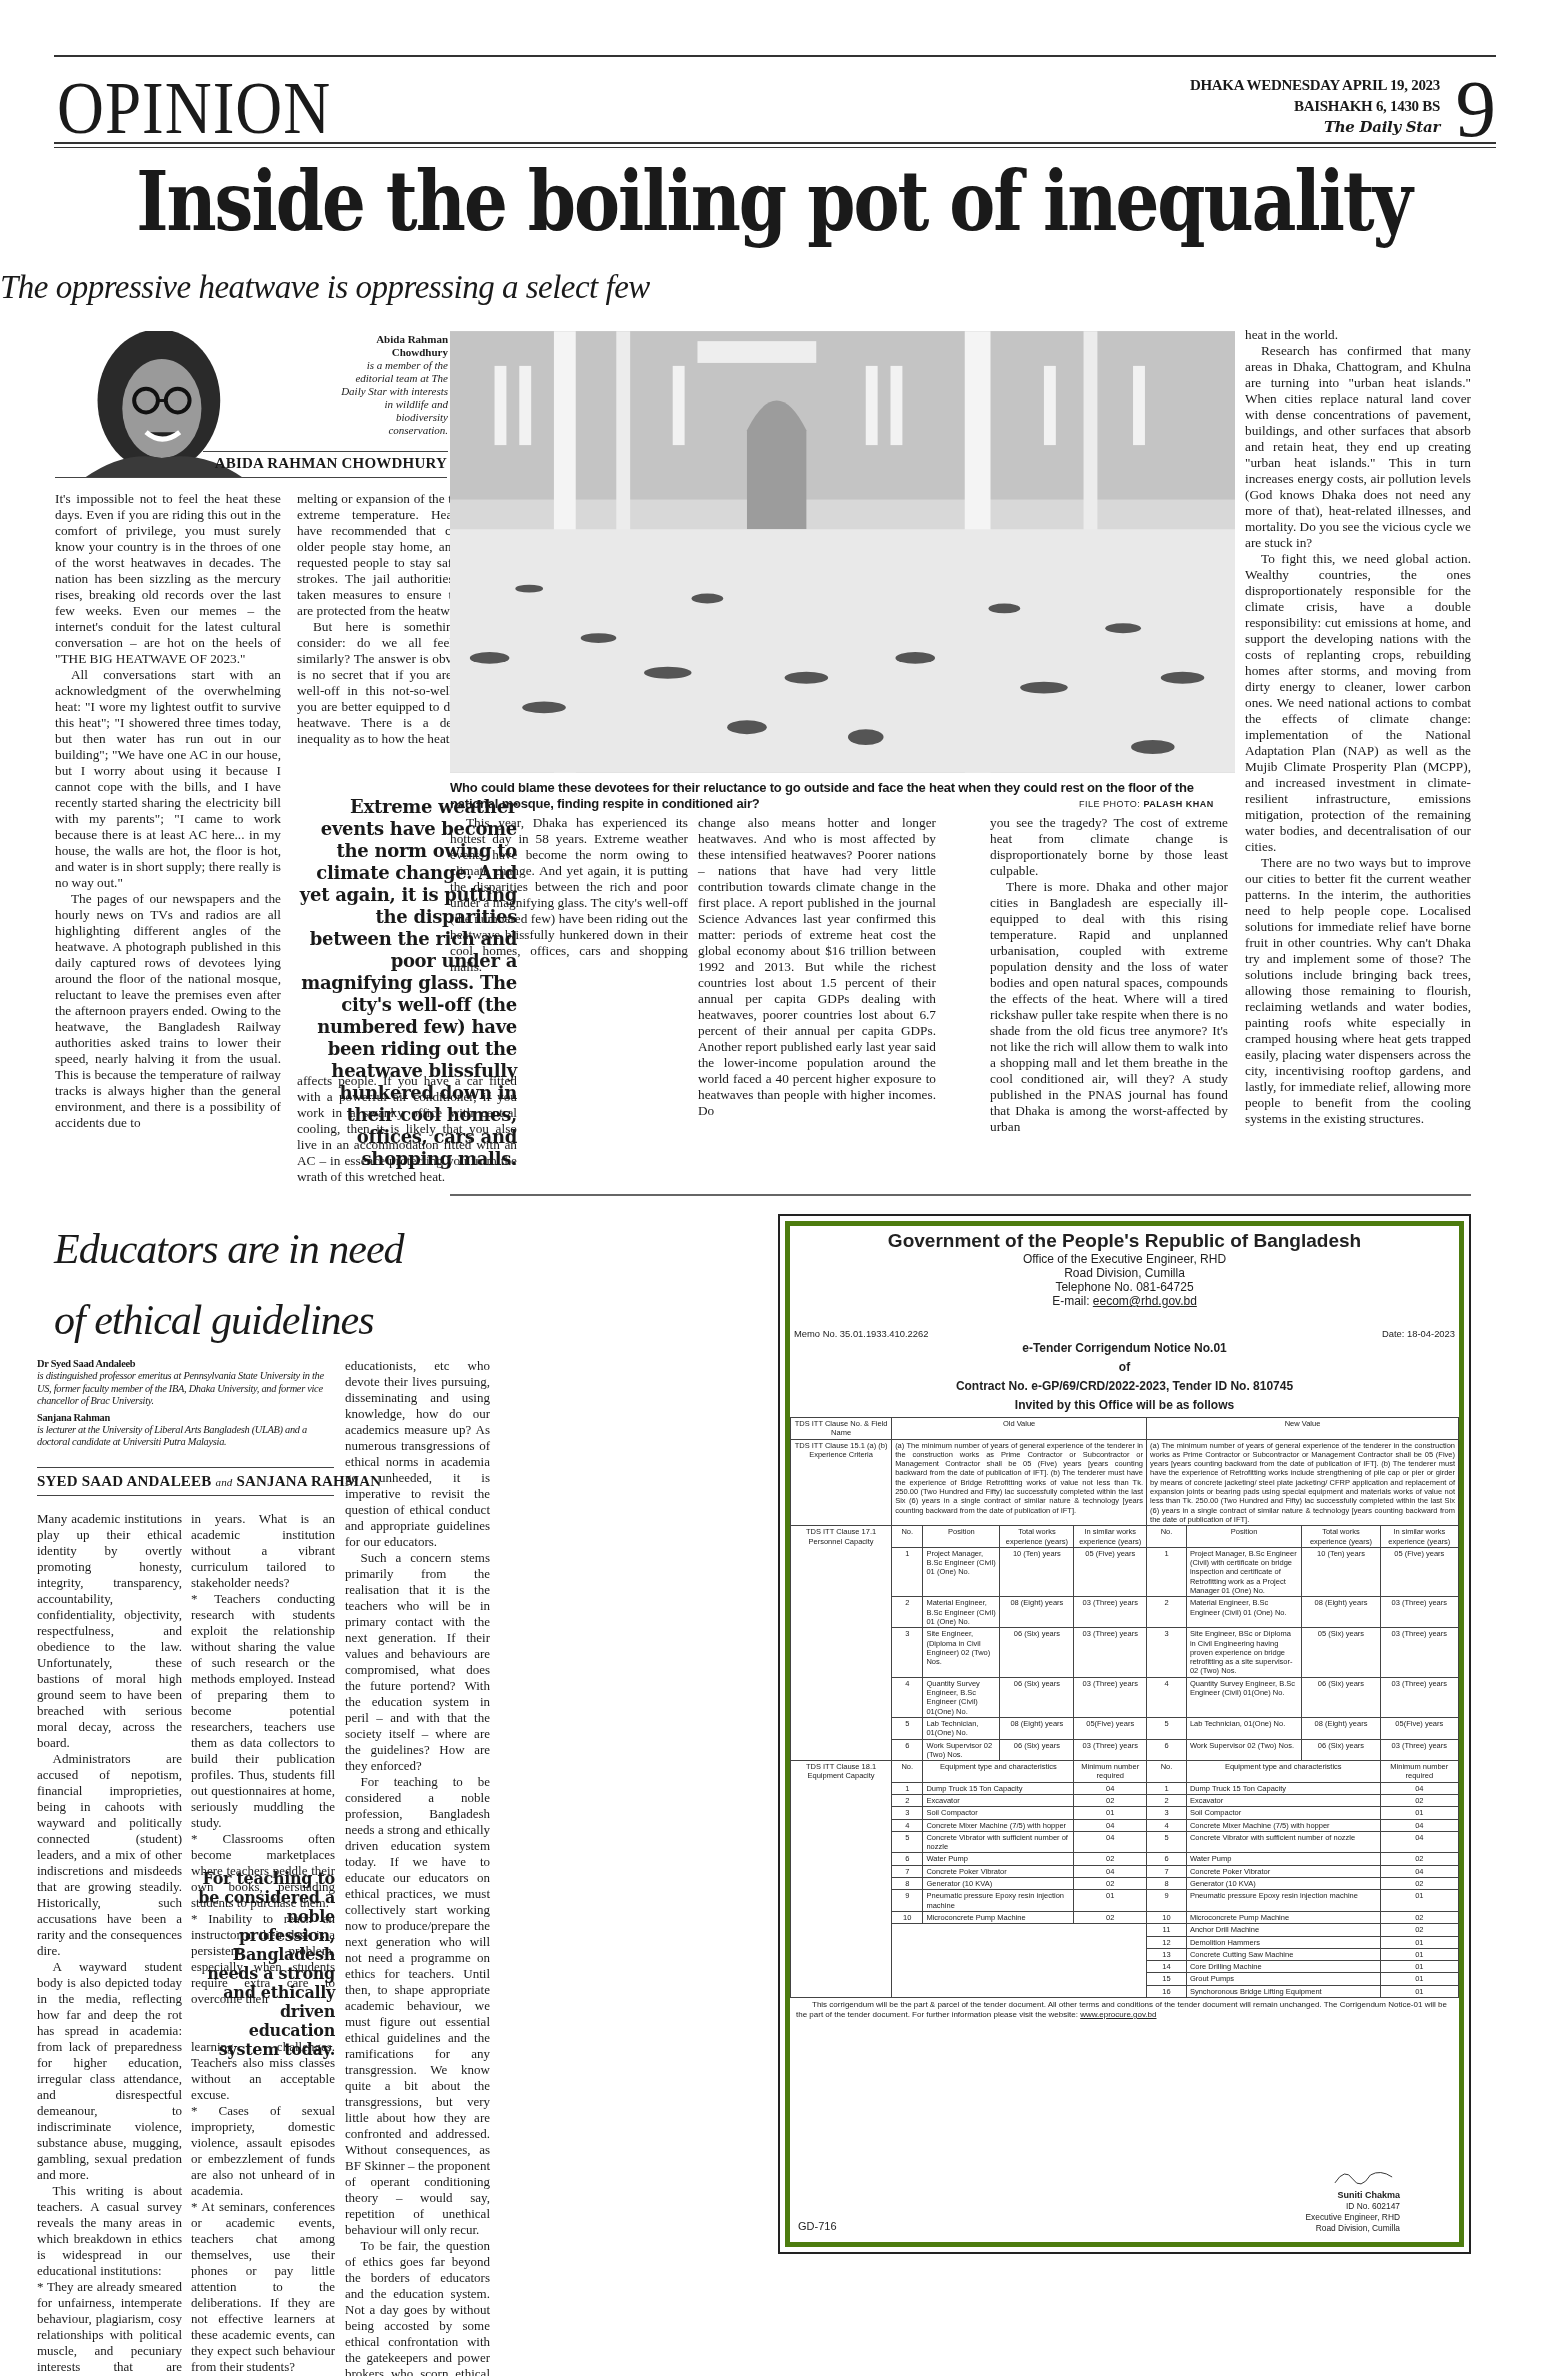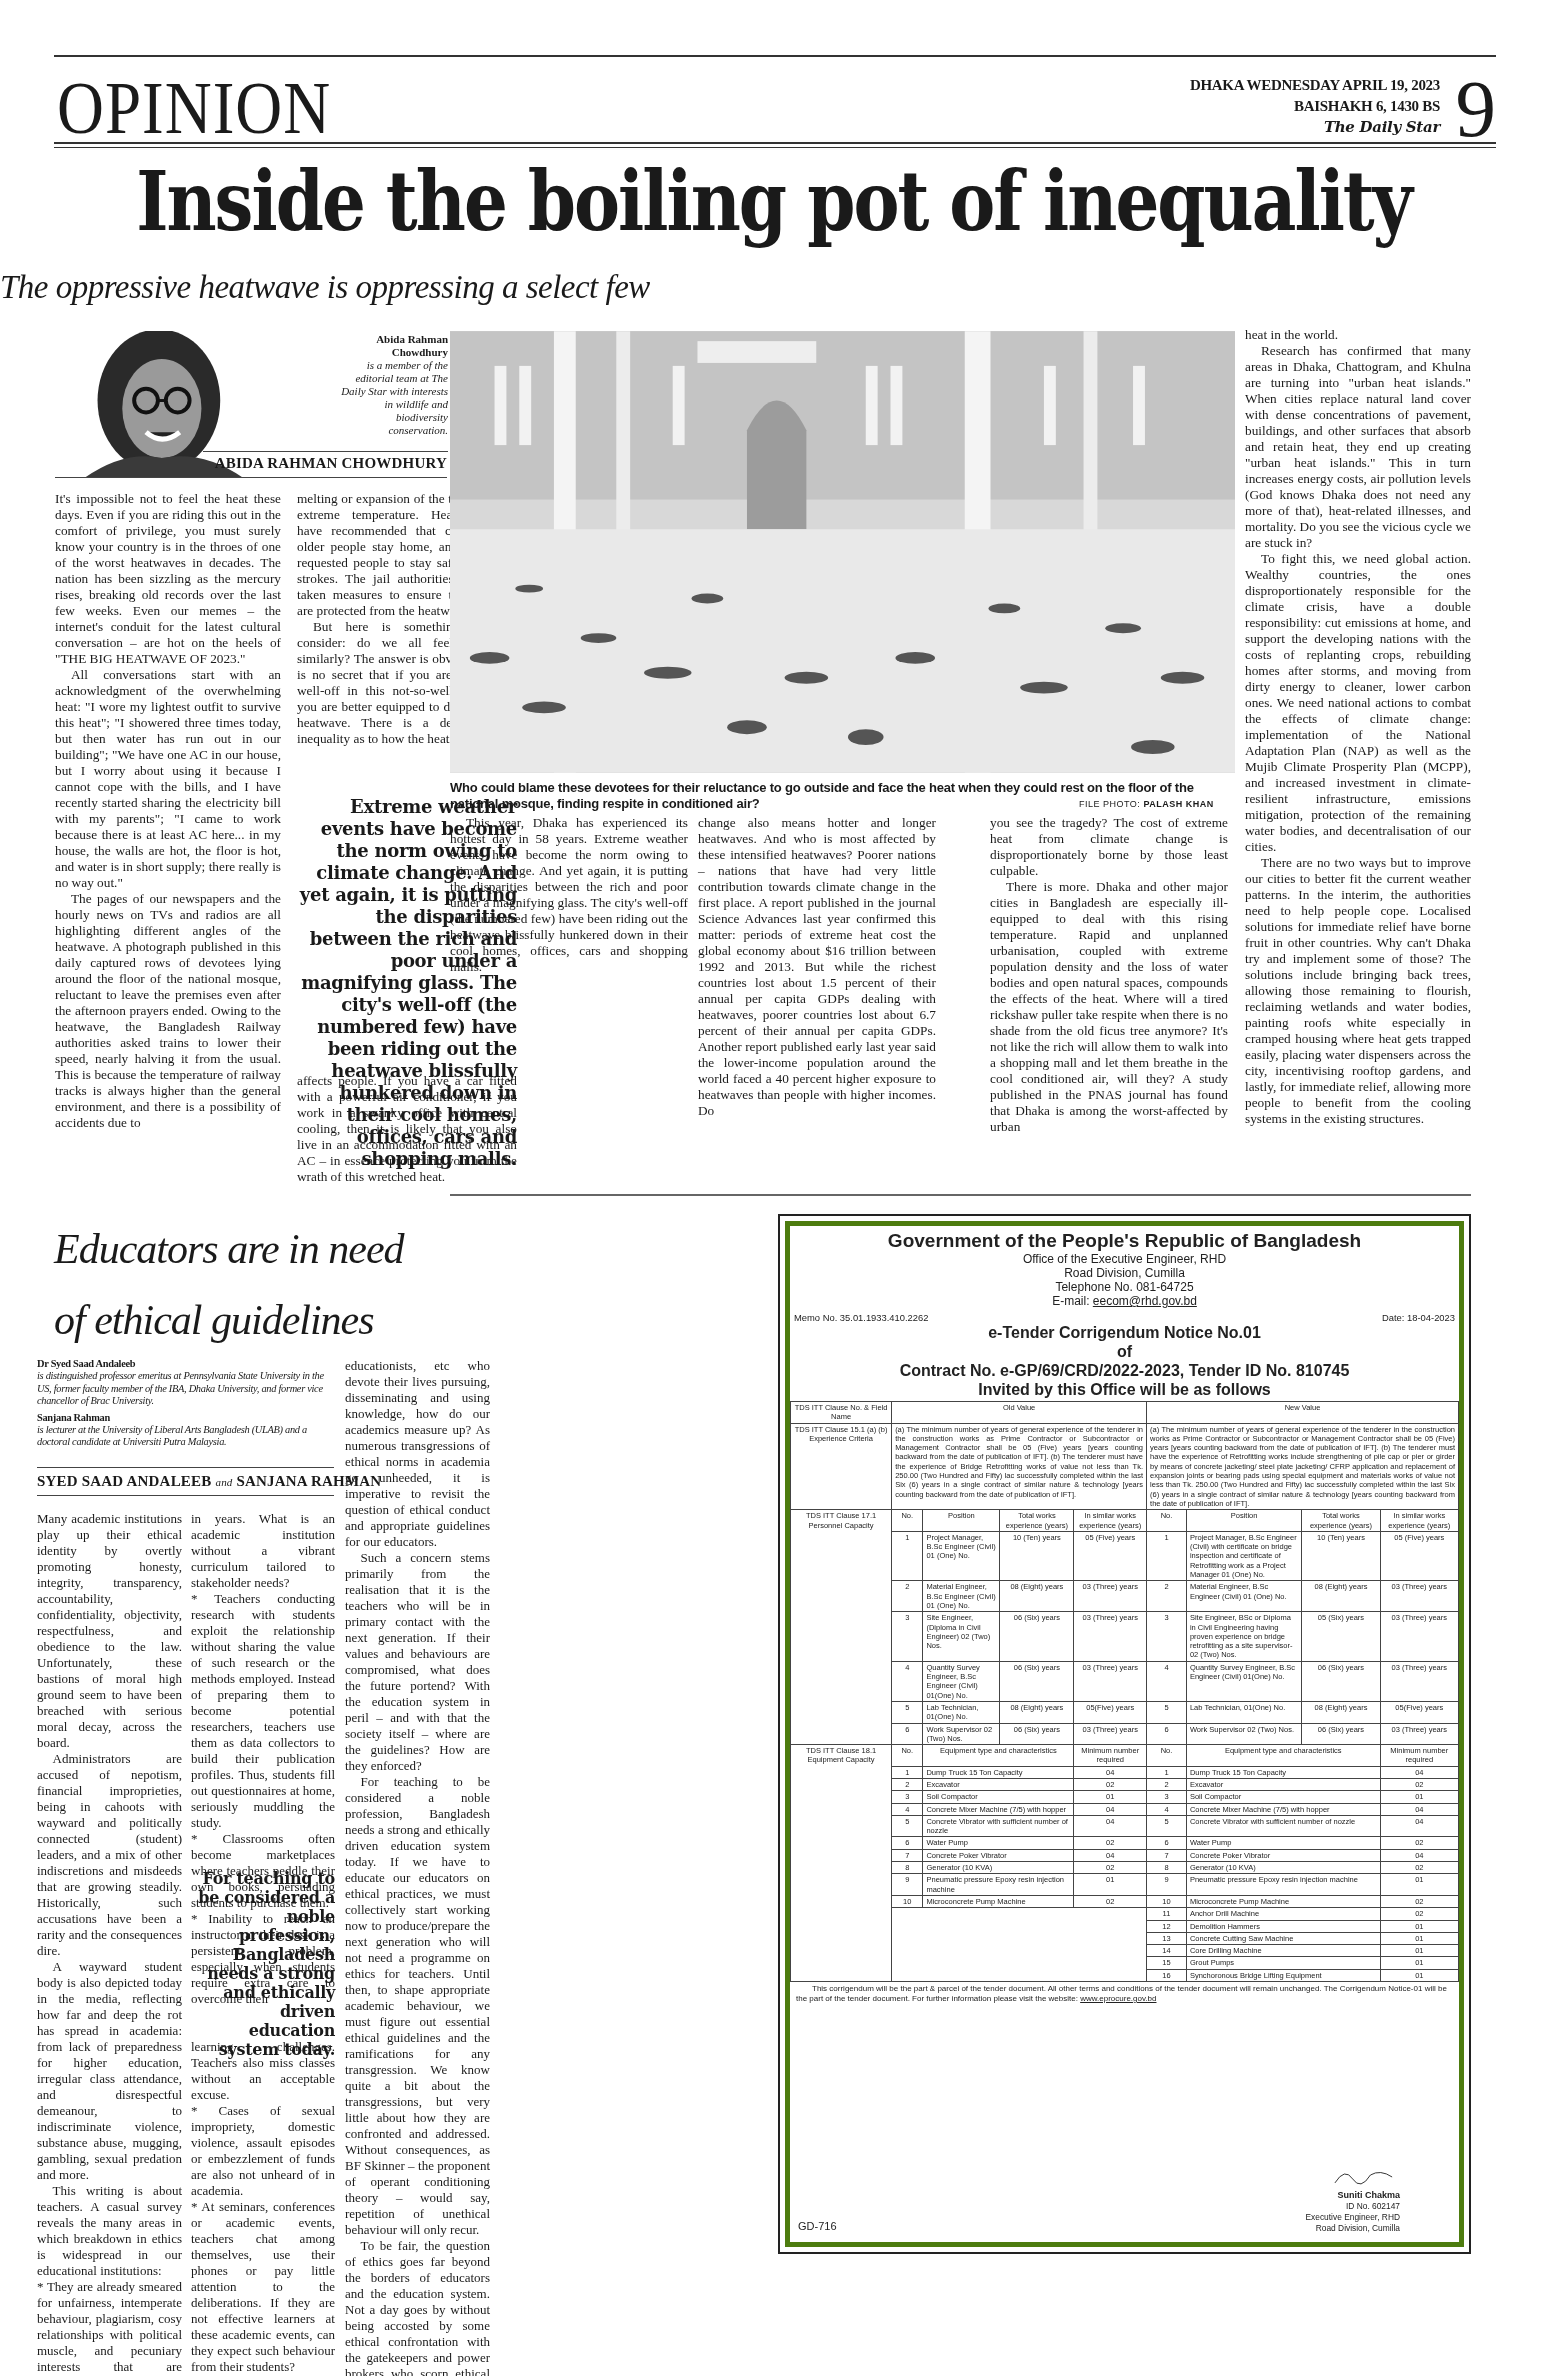--- a/index.html
+++ b/index.html
@@ -24,22 +24,22 @@
   .caption{position:absolute;font-family:"Liberation Sans",sans-serif;font-weight:bold;font-size:13px;line-height:16px;letter-spacing:-0.2px}
   .credit{position:absolute;font-family:"Liberation Sans",sans-serif;font-size:9px;letter-spacing:0.5px}
   .credit b{font-weight:bold}
   .edu-headline{left:54px;top:1214px;font-style:italic;font-size:42px;line-height:71px;letter-spacing:-1px}
   .edu-col{font-family:"Liberation Serif",serif;font-size:13px;line-height:16px}
   .ad{position:absolute;left:778px;top:1214px;width:693px;height:1040px;border:2px solid #222;font-family:"Liberation Sans",sans-serif;color:#222}
   .ad-inner{position:absolute;left:5px;top:5px;right:5px;bottom:5px;border:5px solid #4d7c0f}
   .ad-h1{text-align:center;font-weight:bold;font-size:19px;margin-top:4px}
   .ad-sub{text-align:center;font-size:12px;line-height:14px}
   .ad-sub u{text-decoration:underline}
-  .ad-meta{display:flex;justify-content:space-between;font-size:9.4px;padding:0 4px;margin-top:4px}
-  .ad-h2{text-align:center;font-weight:bold;font-size:16px;line-height:19px}
+  .ad-meta{display:flex;justify-content:space-between;font-size:9.4px;padding:0 4px;margin-top:20px}
+  .ad-h2{text-align:center;font-weight:bold;font-size:12px;line-height:19px}
   table.tender{border-collapse:collapse;width:100%;font-size:7.5px;line-height:9.3px;margin-top:2px}
   table.tender td,table.tender th{border:1px solid #444;padding:1px 3px;vertical-align:top;font-weight:normal}
   table.tender th{text-align:center}
   .c{text-align:center}
   .ad-foot{font-size:8px;line-height:10px;padding:2px 6px;text-indent:16px}
   .sig{position:absolute;right:59px;bottom:8px;text-align:right;font-size:8.4px;line-height:11px}
   .sig b{font-weight:bold;font-size:9px}
   .gd{position:absolute;left:8px;bottom:10px;font-size:11px}
   .avatar{position:absolute;left:55px;top:331px;width:188px;height:147px;overflow:hidden}
 </style>

